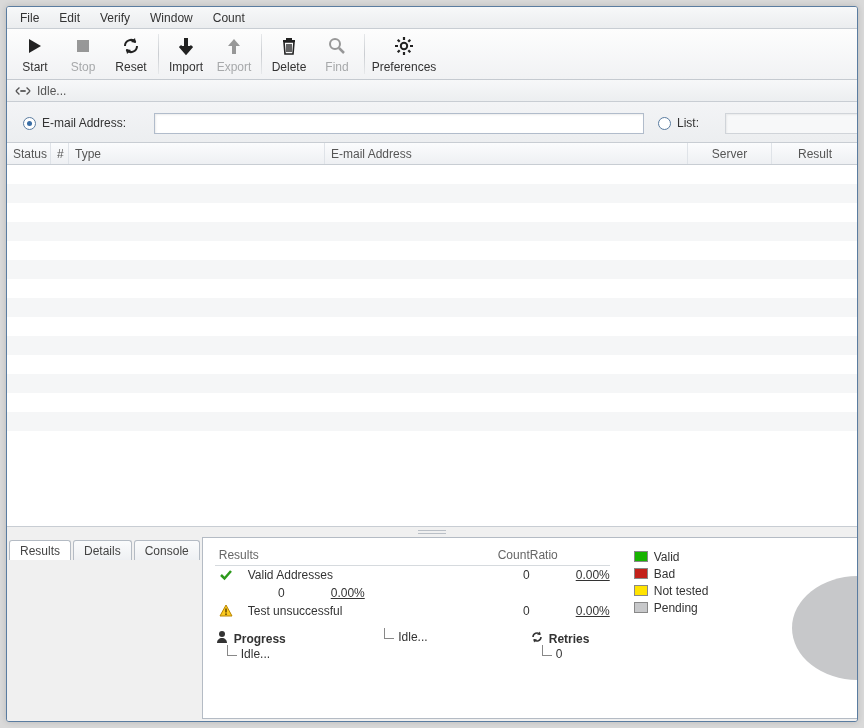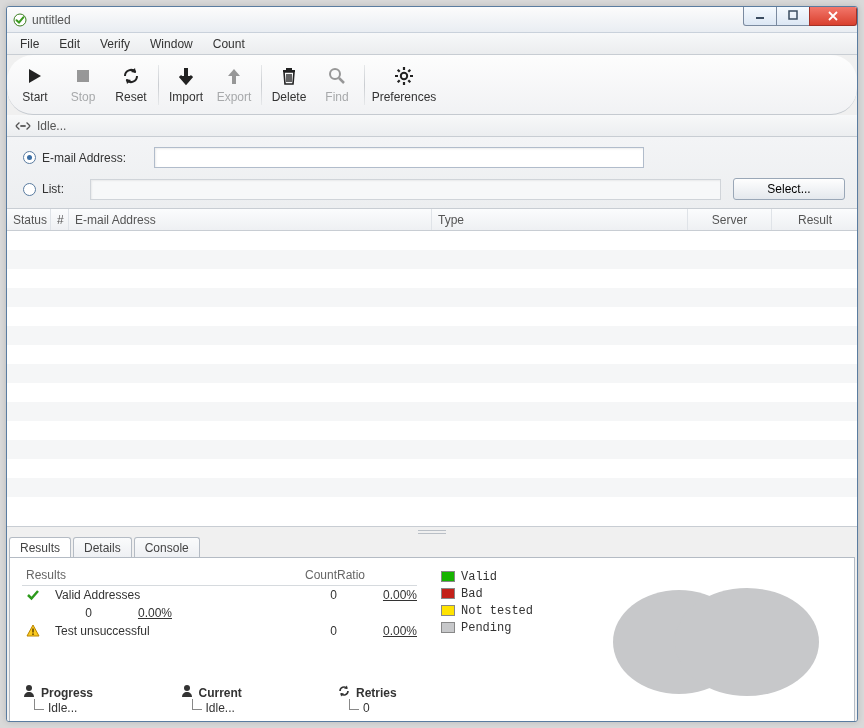--- a/index.html
+++ b/index.html
@@ -19,40 +19,40 @@
   .win-btn:first-child { border-bottom-left-radius:3px; }
   .win-btn.close { width:48px; background:linear-gradient(#f47a6e,#d9402e); border-color:#a23127; border-bottom-right-radius:3px;}
   .win-btn svg { display:block; }
 
   
   .menubar { height:22px; background:linear-gradient(#f7f8f9,#ebedef); border-bottom:1px solid #c8cdd3;
              display:flex; align-items:center; padding:0 4px; gap:2px;}
   .menubar span { padding:2px 9px; cursor:default;}
 
   
-  .toolbar { height:60px; background:linear-gradient(#fdfdfd,#f1f2f4); border-bottom:1px solid #c5cad0;
-             display:flex; align-items:center; padding:0 4px;border-radius:26px;}
+  .toolbar { height:51px; background:linear-gradient(#fdfdfd,#f1f2f4); border-bottom:1px solid #c5cad0;
+             display:flex; align-items:center; padding:0 4px;}
   .tb-btn { width:48px; height:48px; display:flex; flex-direction:column; align-items:center; justify-content:center;
             gap:3px; cursor:default;}
   .tb-btn.disabled { color:#a7a9ab;text-align:right; }
   .tb-btn .ico { width:22px; height:22px; display:flex; align-items:center; justify-content:center; }
   .tb-btn.wide { width:72px;text-align:center;}
   .tb-sep { width:1px; height:40px; background:linear-gradient(#e6e8ea,#cacdd1,#e6e8ea); margin:0 3px;}
   .tb-btn span { font-size:12px;}
   .tb-btn.disabled svg { opacity:.45; }
 
   
   .idlebar { height:22px; background:linear-gradient(#f7f8f9,#eceef0); border-bottom:1px solid #c8cdd3;
              display:flex; align-items:center; padding-left:8px; gap:6px;}
   .idle-arrow { width:16px; height:10px; display:flex; align-items:center;}
   .idlebar span { color:#555; }
 
   
   .form-area { background:linear-gradient(#f3f4f6,#eceef0); border-bottom:1px solid #c8cdd3;
-               padding:10px 12px 8px; display:flex; flex-direction:column; gap:10px;}
+               padding:10px 12px 8px; display:flex; flex-direction:row; gap:10px;}
   .form-row { display:flex; align-items:center; }
   .radio { appearance:none; width:13px; height:13px; border:1px solid #5a7ca0; border-radius:50%; margin:0 6px 0 4px;
            background:#fff; position:relative;}
   .radio:checked::after { content:""; width:5px;height:5px;background:#3a6ea5;border-radius:50%;
                            position:absolute; top:3px; left:3px;}
   .form-row label { width:112px;}
   .text-input { flex:0 0 490px; height:21px; border:1px solid #b1bccb; background:#fff; padding:0 4px;
                 box-shadow:inset 1px 1px 2px rgba(0,0,0,.08);}
   .list-input { flex:1; height:21px; border:1px solid #d0d4d9; background:#f7f8f9; padding:0 4px;
                 box-shadow:inset 1px 1px 2px rgba(0,0,0,.06);}
@@ -67,89 +67,63 @@
   .gh:last-child { border-right:none;}
   .grid-body { flex:1; overflow:hidden; background:#fff; }
   .grid-row { height:19px; }
   .grid-row.alt { background:#f5f6f7; }
 
   
   .splitter { height:10px; background:#f0f0f0; display:flex; align-items:center; justify-content:center;}
   .splitter .grip { width:28px; height:4px; border-top:1px solid #b9bfc6; border-bottom:1px solid #b9bfc6;}
 
   
-  .lower { height:184px; background:#f0f0f0; display:flex; flex-direction:column; padding:0 2px 2px;}
+  .lower { height:184px; background:#f0f0f0; display:flex; flex-direction:row; padding:0 2px 2px;}
   .tabs { display:flex; align-items:flex-end; height:23px; margin-top:0; }
   .tab { padding:3px 10px 2px; border:1px solid #b4bbc4; border-bottom:none; background:linear-gradient(#fafbfc,#eef0f3);
          border-radius:3px 3px 0 0; margin-right:2px; color:#444;}
   .tab.active { background:#fff; position:relative; z-index:2;}
   .panel { flex:1; background:#fff; border:1px solid #b4bbc4; padding:10px 12px; display:flex; gap:20px;}
 
   
   .rt { width:395px; }
   .rt .hdr { display:flex; border-bottom:1px solid #d6dade; font-weight:400; color:#666; padding-bottom:3px;}
   .rt .hdr div:nth-child(1){flex:1; padding-left:4px;}
   .rt .hdr div:nth-child(2){width:70px; text-align:right;}
   .rt .hdr div:nth-child(3){width:80px; text-align:left;}
   .rt .row { display:flex; align-items:center; height:18px;}
   .rt .row .lbl { flex:1; display:flex; align-items:center; gap:15px; padding-left:4px;}
   .rt .row .cnt { width:70px; text-align:right;}
   .rt .row .rat { width:80px; text-align:right;text-decoration:underline;}
   .rt .icon { width:14px;height:14px; display:inline-flex; align-items:center; justify-content:center;}
 
   
-  .legend { margin-left:4px; width:100px;font-family:Liberation Mono, monospace;}
+  .legend { margin-left:4px; width:100px;}
   .lg-row { display:flex; align-items:center; gap:6px; height:17px;}
   .swatch { width:14px;height:11px; border:1px solid #888;}
 
   
   .chart { flex:1; display:flex; align-items:center; justify-content:center; margin-left:4px;}
   .chart svg { display:block; }
 
   
   .status-trio { display:flex; margin-top:10px; }
-  .st-col { flex:1; display:flex; flex-direction:column;margin-top:34px; }
+  .st-col { flex:1; display:flex; flex-direction:column; }
   .st-col.mid { flex:1;}
   .st-col .head { display:flex; align-items:center; gap:5px; font-weight:bold;}
   .st-col .sub { padding-left:12px; display:flex; align-items:flex-start;}
   .st-col .sub::before { content:""; display:inline-block; width:9px; height:10px;
                          border-left:1px solid #888;border-bottom:1px solid #888; margin-right:4px;
                          transform:translateY(-2px);}
 </style>
 </head>
 <body>
 
 <div class="window">
 
-  <div class="titlebar">
-    <div class="title-icon">
-      <svg width="14" height="14" viewBox="0 0 14 14">
-        <circle cx="7" cy="7" r="6" fill="#fff" stroke="#3a7c1f"></circle>
-        <path d="M3.5 7.2 L6 9.5 L10.5 4.2" fill="none" stroke="#3a9a1f" stroke-width="2" stroke-linecap="round"></path>
-      </svg>
-    </div>
-    <div class="title-text">untitled</div>
-    <div class="win-btn-group">
-      <div class="win-btn">
-        <svg width="11" height="11">
-            <rect x="1" y="7" width="8" height="2" fill="#3a4c60"></rect>
-          </svg>
-      </div>
-      <div class="win-btn">
-        <svg width="11" height="11">
-            <rect x="1" y="1" width="8" height="8" fill="none" stroke="#3a4c60" stroke-width="1.5"></rect>
-          </svg>
-      </div>
-      <div class="win-btn close">
-        <svg width="12" height="12">
-            <path d="M2 2 L10 10 M10 2 L2 10" stroke="#fff" stroke-width="1.8"></path>
-          </svg>
-      </div>
-    </div>
-  </div>
 
   <div class="menubar">
     <span>File</span>
     <span>Edit</span>
     <span>Verify</span>
     <span>Window</span>
     <span>Count</span>
   </div>
 
   <div class="toolbar">
@@ -268,22 +242,22 @@
       <label style="width:48px">List:</label>
       <input class="list-input" disabled="" value="" style="">
       <button class="select-btn">Select...</button>
     </div>
   </div>
 
   <div class="grid-wrap">
     <div class="grid-header">
       <div class="gh" style="width:44px">Status</div>
       <div class="gh" style="width:18px">#</div>
+      <div class="gh" style="width:256px">Type</div>
       <div class="gh" style="flex:1">E-mail Address</div>
-      <div class="gh" style="width:256px">Type</div>
       <div class="gh" style="width:84px;justify-content:center;padding-left:0">Server</div>
       <div class="gh" style="width:70px;justify-content:flex-end;padding-right:10px;padding-left:0">Result</div>
     </div>
     <div class="grid-body">
       <div class="grid-row"></div>
       <div class="grid-row alt"></div>
       <div class="grid-row"></div>
       <div class="grid-row alt"></div>
       <div class="grid-row"></div>
       <div class="grid-row alt"></div>
@@ -353,28 +327,20 @@
                 <span>
               <svg width="14" height="14" viewBox="0 0 14 14">
                     <circle cx="7" cy="4" r="3" fill="#333"></circle>
                     <path d="M2 13c0-3 2.2-5 5-5s5 2 5 5Z" fill="#333"></path>
                   </svg></span>
               <span>Progress</span>
               </div>
             <div class="sub">Idle...</div>
           </div>
           <div class="st-col mid">
-            <div class="head">
-                <span>
-              <svg width="14" height="14" viewBox="0 0 14 14">
-                    <circle cx="7" cy="4" r="3" fill="#333"></circle>
-                    <path d="M2 13c0-3 2.2-5 5-5s5 2 5 5Z" fill="#333"></path>
-                  </svg></span>
-              <span>Current</span>
-              </div>
             <div class="sub">Idle...</div>
           </div>
           <div class="st-col" style="flex:0 0 80px">
             <div class="head">
                 <span>
               <svg width="14" height="14" viewBox="0 0 14 14">
                     <path d="M3 7a4 4 0 0 1 7-2.6" fill="none" stroke="#333" stroke-width="1.6"></path>
                     <path d="M10 1.5 L10.6 5 L7 4.4Z" fill="#333"></path>
                     <path d="M11 7a4 4 0 0 1-7 2.6" fill="none" stroke="#333" stroke-width="1.6"></path>
                     <path d="M4 12.5 L3.4 9 L7 9.6Z" fill="#333"></path>

